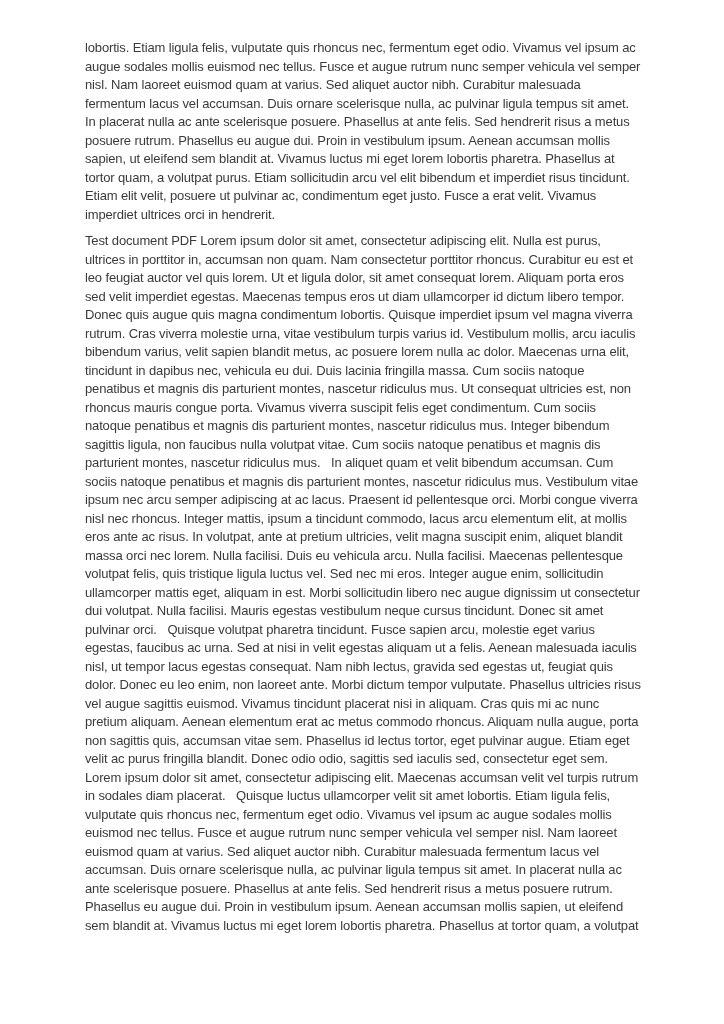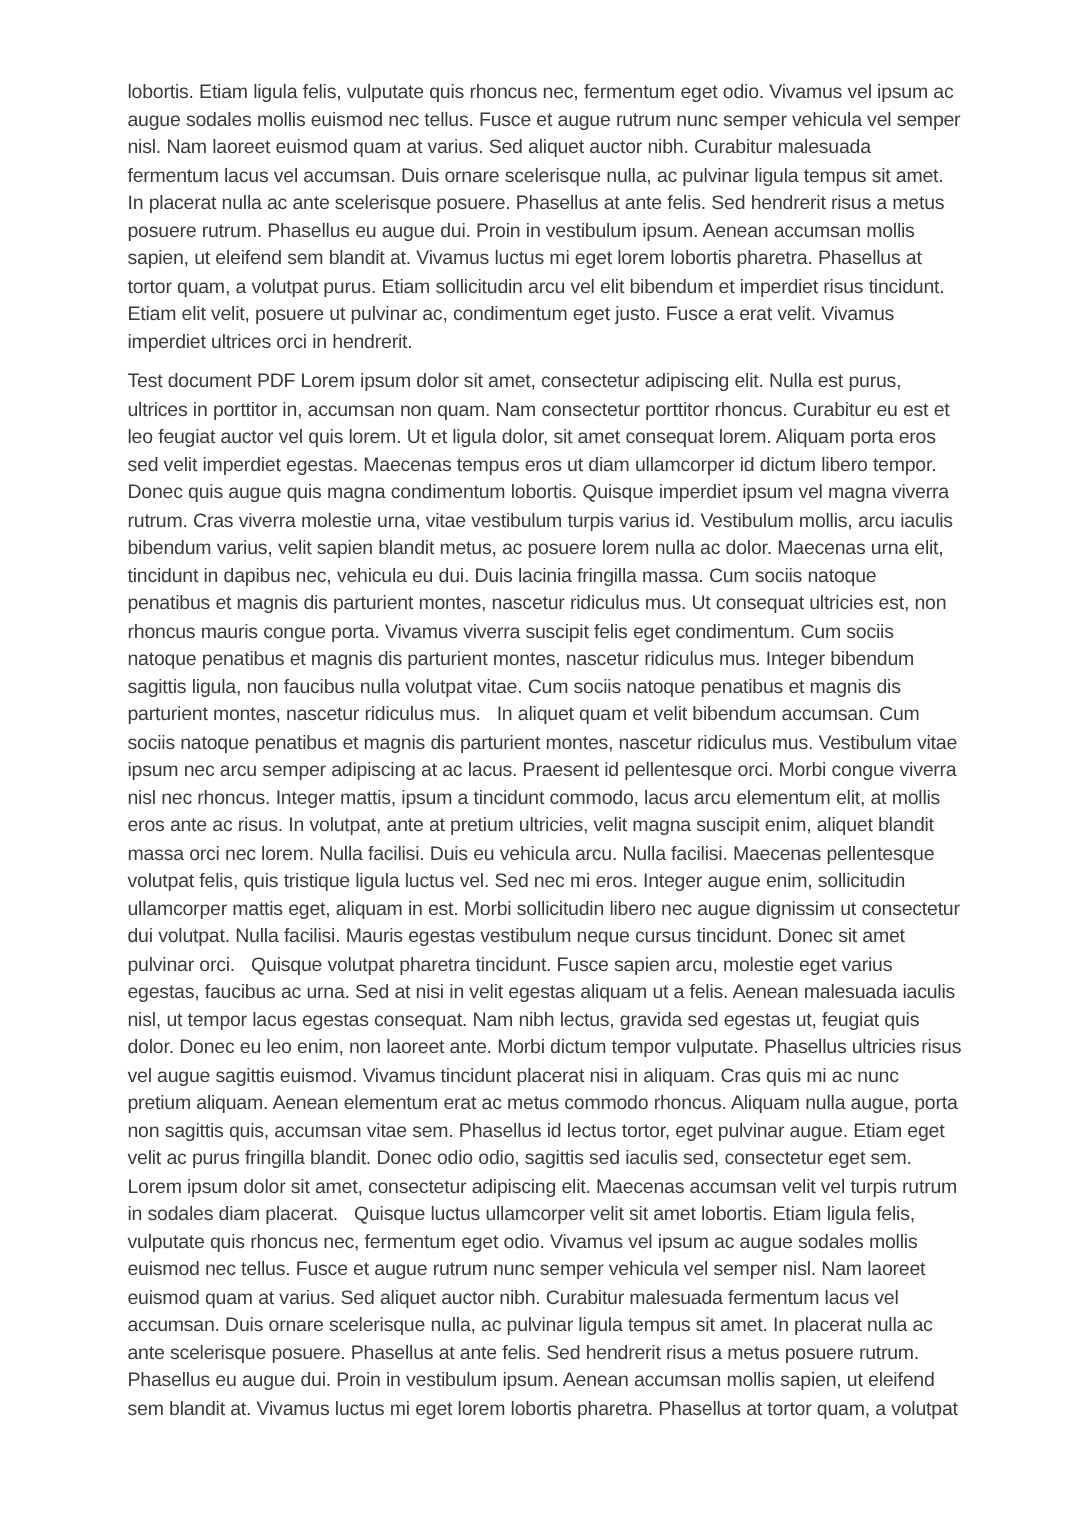--- a/index.html
+++ b/index.html
@@ -6,21 +6,21 @@
     margin: 0;
     padding: 0;
     background: #ffffff;
   }
   .page {
     position: relative;
     width: 724px;
     height: 1024px;
     box-sizing: border-box;
     background: var(--page-bg, #ffffff);
-    padding: 52px 82px 0 85px;
+    padding: 39px 82px 0 85px;
     overflow: hidden;
   }
   .para {
     margin: 0 0 8px 0;
     font-family: "Liberation Sans", sans-serif;
     font-size: 13px;
     line-height: 18.5px;
     letter-spacing: -0.15px;
     color: var(--text-color, #3a3a3a);
     text-align: left;

